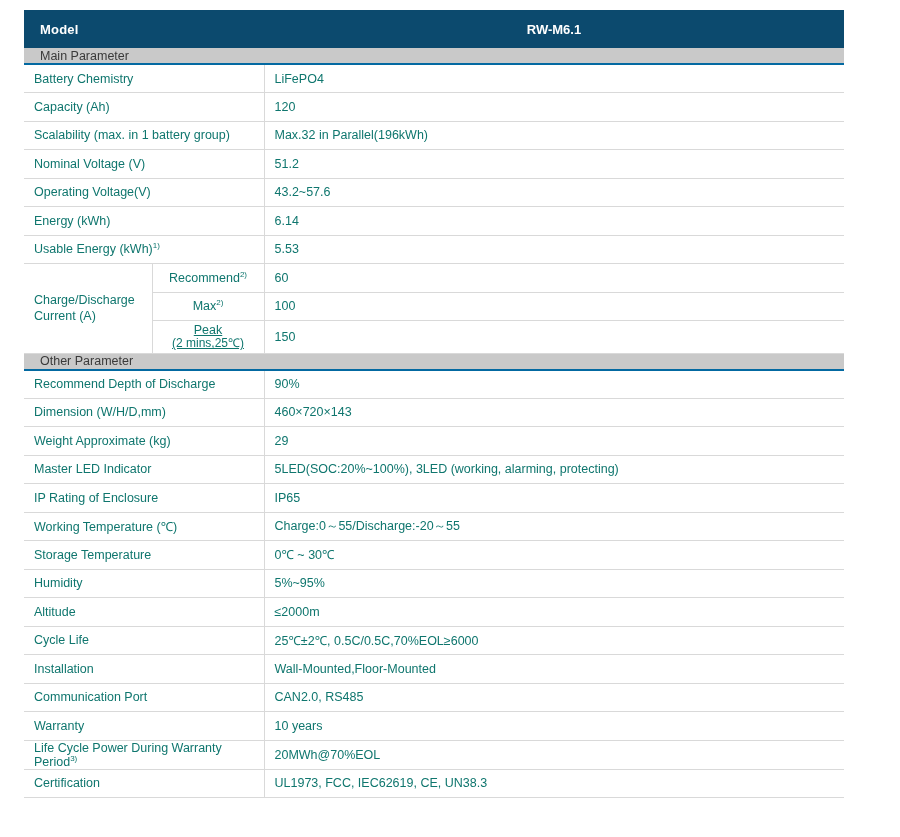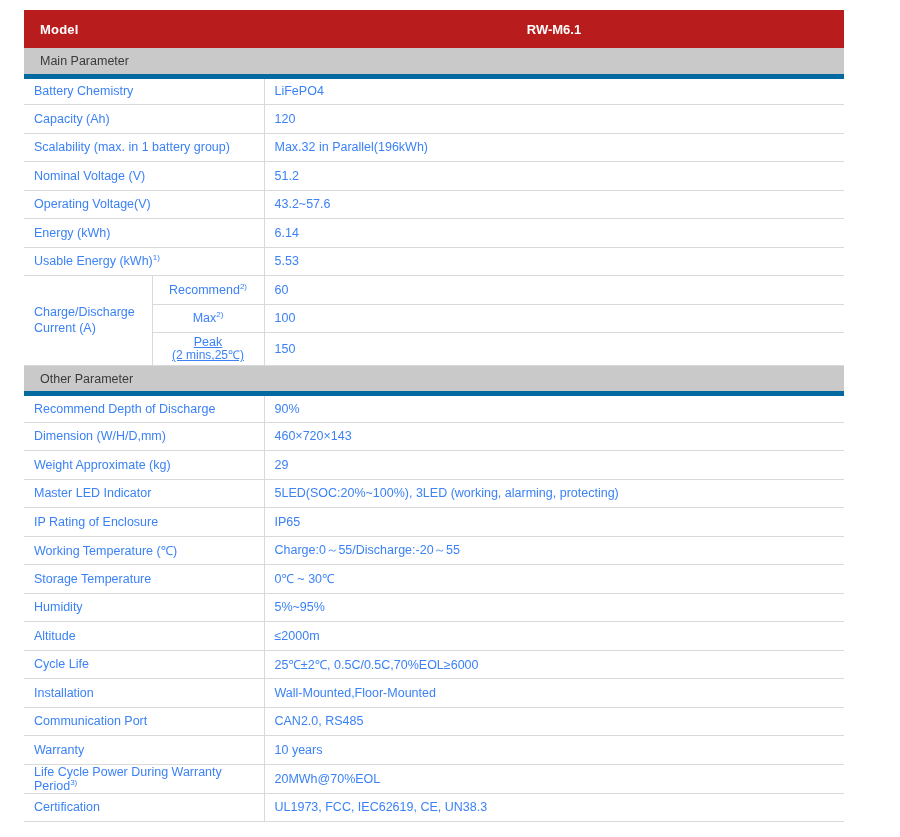--- a/index.html
+++ b/index.html
@@ -23,47 +23,47 @@
     width: 820px;
   }
   table.spec {
     width: 820px;
     border-collapse: collapse;
     table-layout: fixed;
   }
   table.spec td {
     vertical-align: middle;
     font-size: 12.5px;
-    color: #3b82f6;
+    color: #0f766e;
     padding: 0 10px;
     border-bottom: 1px solid #d9d9d9;
   }
   
   tr.header-row td {
-    background: #b91c1c;
+    background: #0c4a6e;
     color: #ffffff;
     height: 38px;
     border-bottom: none;
     font-size: 13px;
   }
   tr.header-row td.hdr-label {
     font-weight: bold;
     padding-left: 16px;
     letter-spacing: .2px;
   }
   tr.header-row td.hdr-value {
     text-align: center;
     font-weight: bold;
   }
   
   tr.section-row td {
     background: #c9c9c9;
     color: #3a3a3a;
-    height: 28px;
-    border-bottom: 5px solid #0369a1;
+    height: 16px;
+    border-bottom: 2px solid #0369a1;
     font-size: 12.5px;
   }
   tr.section-row td.sec-label {
     padding-left: 16px;
     font-weight: normal;
   }
   
   tr.data-row td {
     height: 28.5px;
   }

